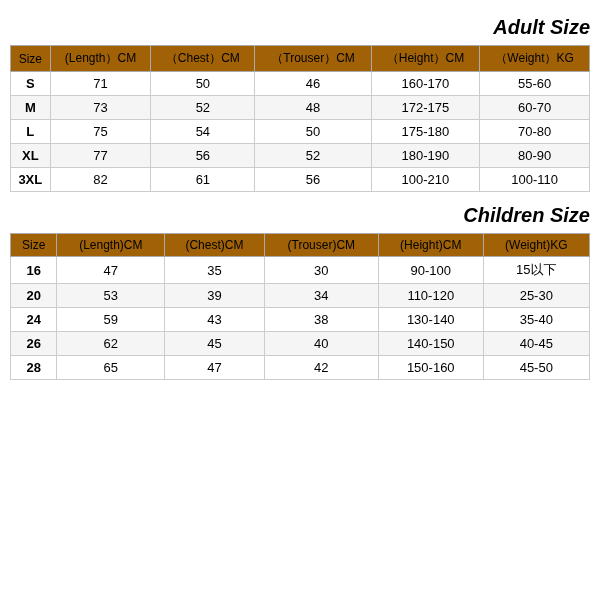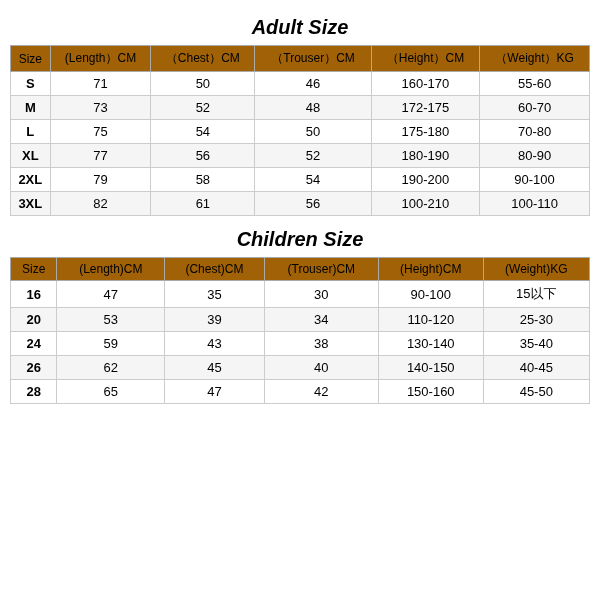--- a/index.html
+++ b/index.html
@@ -11,21 +11,21 @@
       font-size: 13px;
       display: flex;
       justify-content: center;
       align-items: flex-start;
       padding: 10px;
     }
     .container {
       width: 580px;
     }
     .section-title {
-      text-align: center;
+      text-align: right;
       font-size: 20px;
       font-weight: bold;
       padding: 6px 0;
       font-style: italic;
     }
     table {
       width: 100%;
       border-collapse: collapse;
       margin-bottom: 6px;
     }
@@ -97,28 +97,20 @@
           </tr>
           <tr>
             <td>XL</td>
             <td>77</td>
             <td>56</td>
             <td>52</td>
             <td>180-190</td>
             <td>80-90</td>
           </tr>
           <tr>
-            <td>2XL</td>
-            <td>79</td>
-            <td>58</td>
-            <td>54</td>
-            <td>190-200</td>
-            <td>90-100</td>
-          </tr>
-          <tr>
             <td>3XL</td>
             <td>82</td>
             <td>61</td>
             <td>56</td>
             <td>100-210</td>
             <td>100-110</td>
           </tr>
         </tbody>
     </table>
   </div>

